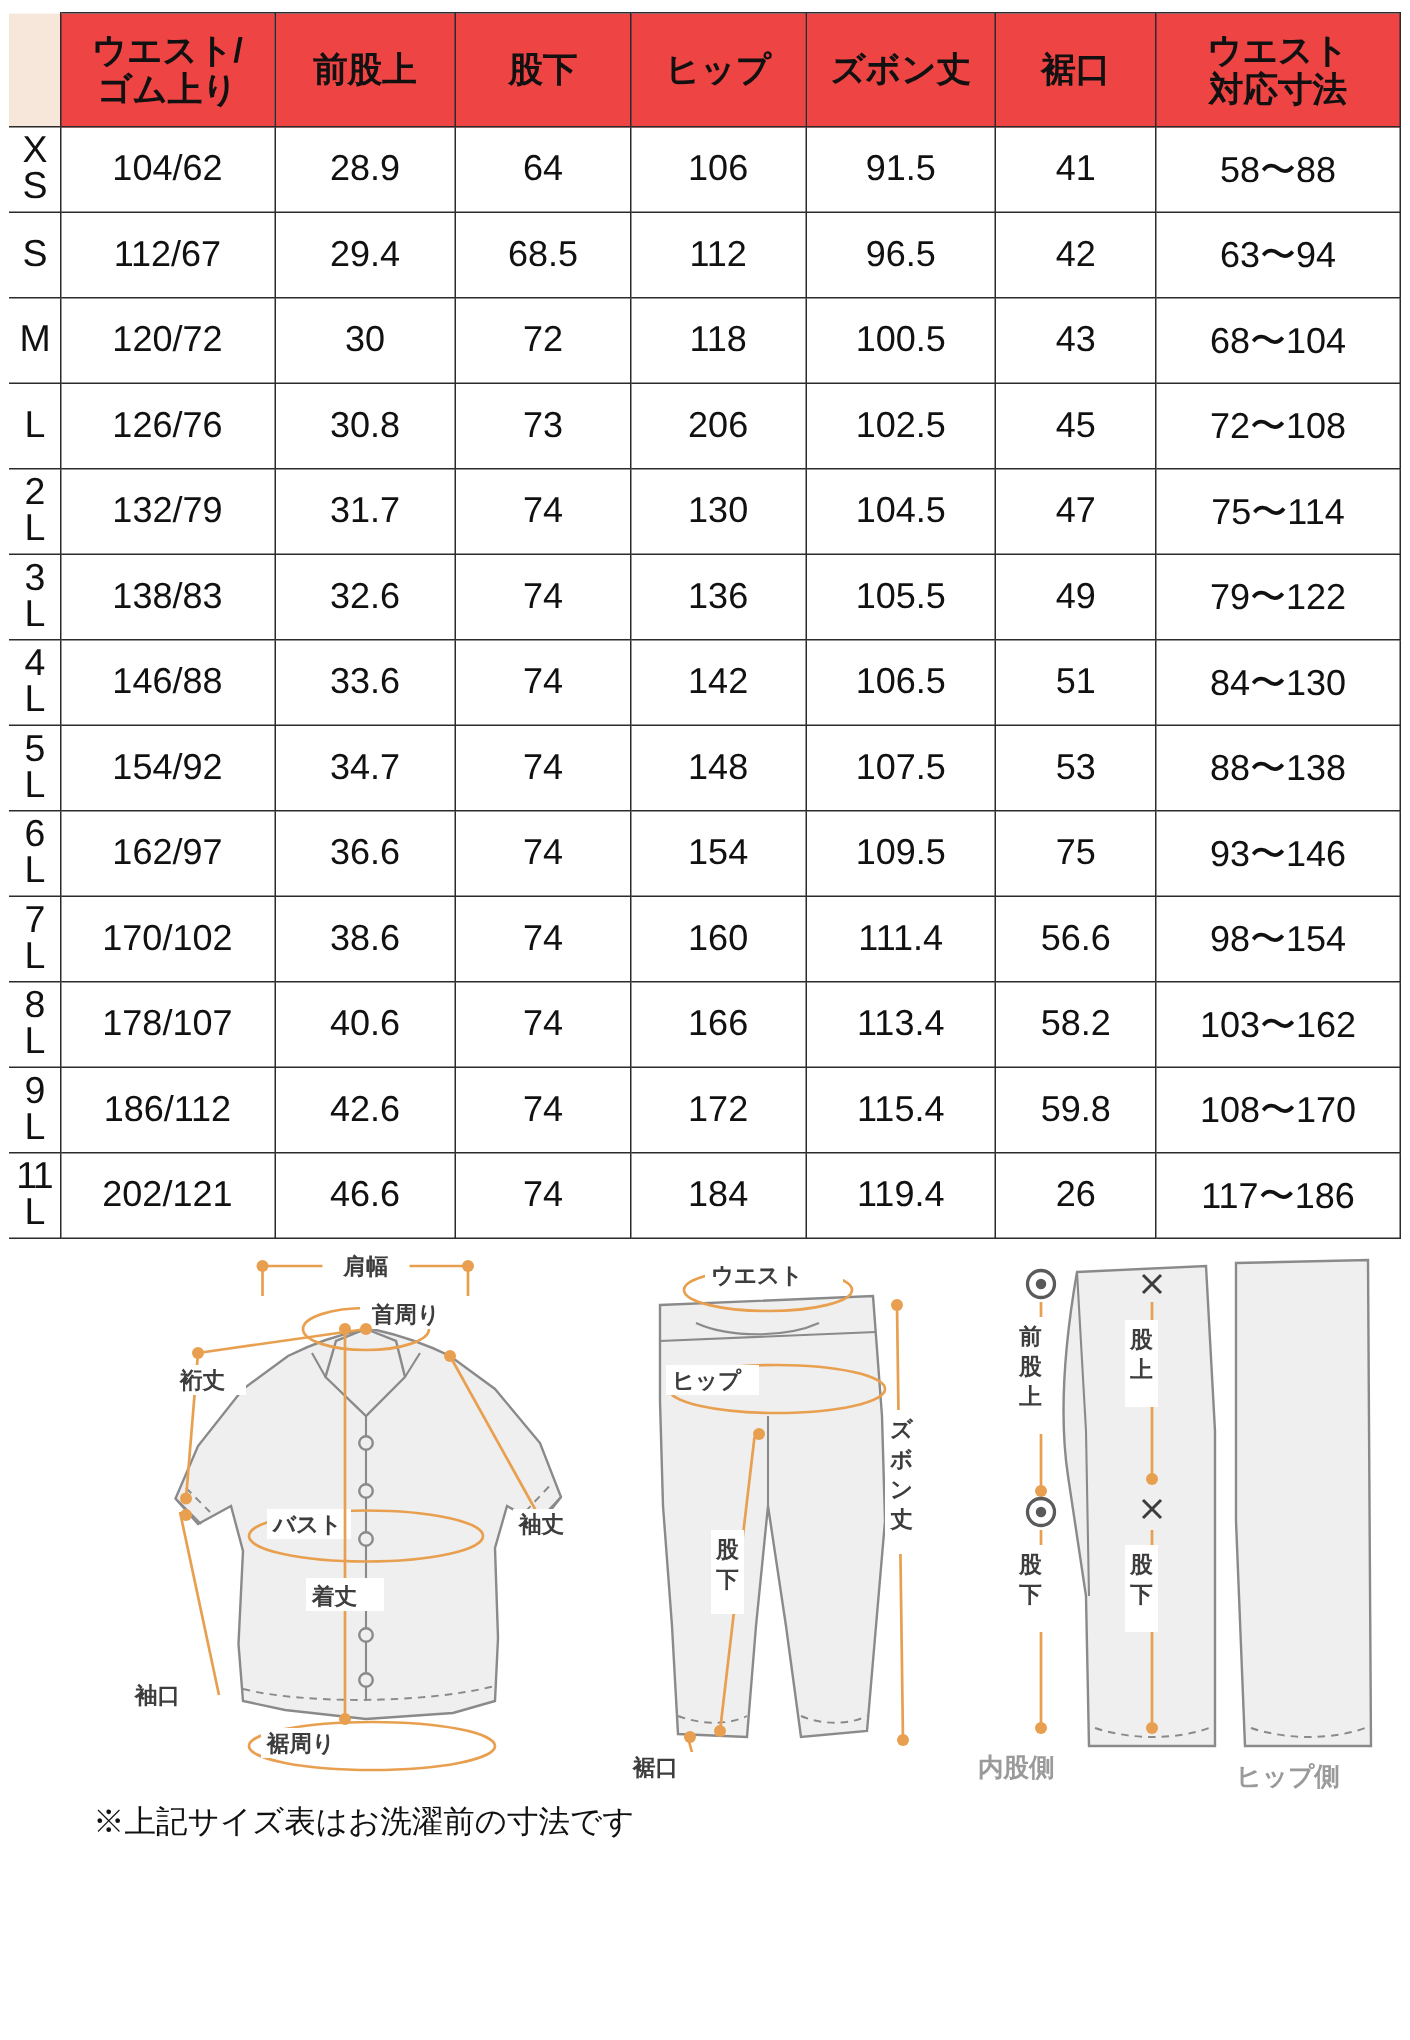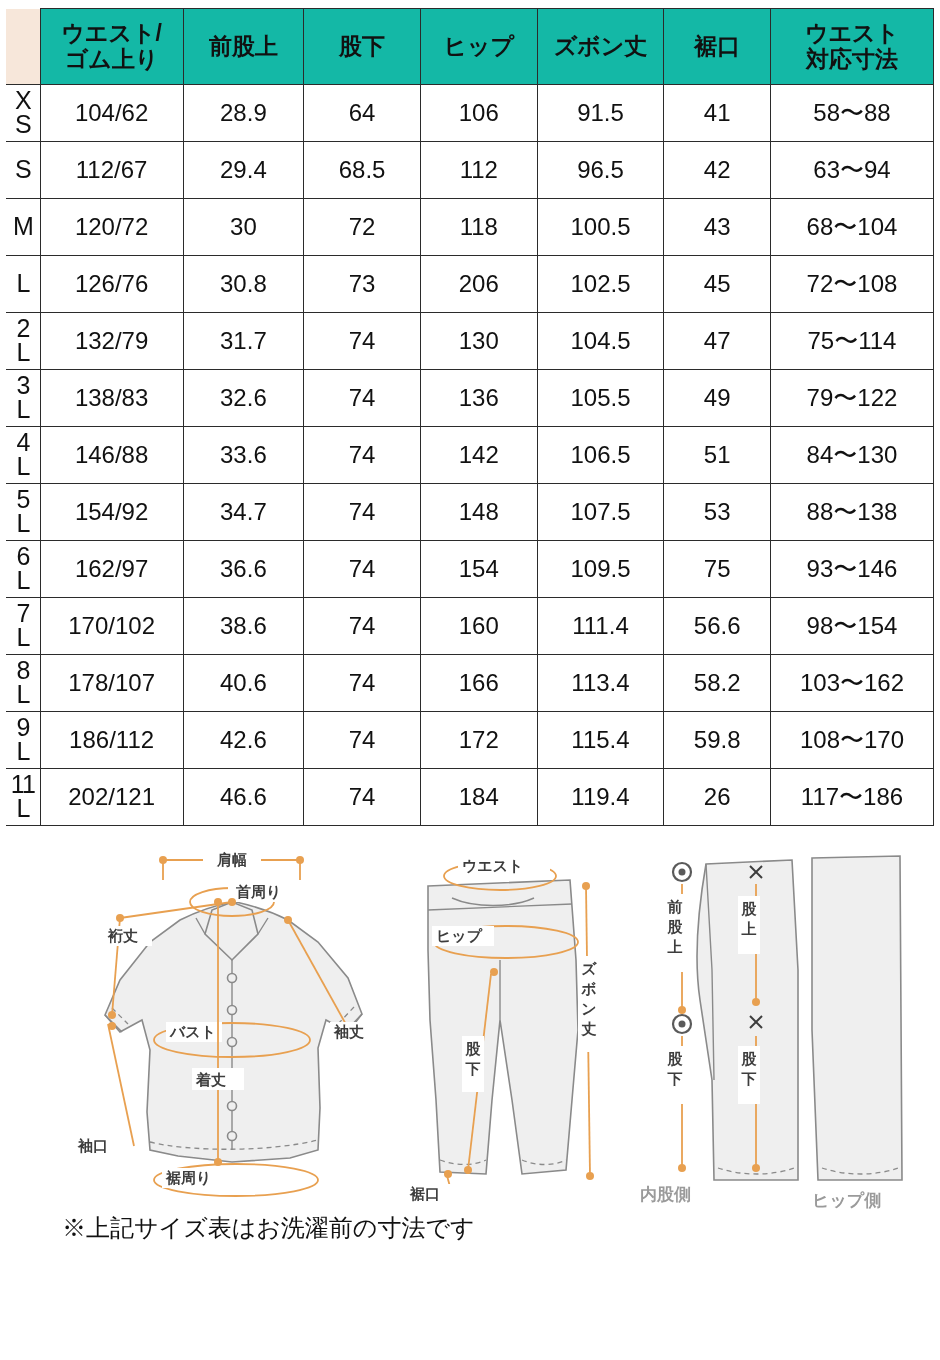--- a/index.html
+++ b/index.html
@@ -28,21 +28,21 @@
   table.size-table td {
     border: 1px solid #2b2b2b;
     text-align: center;
     vertical-align: middle;
     color: #111;
     font-size: 24px;
     padding: 0;
     height: 57px;
   }
   table.size-table thead th {
-    background: #14b8a6;
+    background: #ef4444;
     font-size: 23px;
     font-weight: bold;
     line-height: 1.12;
     height: 76px;
   }
   table.size-table thead th.corner {
     background: #f7e7da;
     border-left: none;
     border-top: none;
   }
@@ -61,29 +61,30 @@
   col.c-hip   { width: 116px; }
   col.c-len   { width: 126px; }
   col.c-hem   { width: 106px; }
   col.c-corr  { width: 162px; }
 
   
   .figures {
     position: relative;
     width: 940px;
     height: 400px;
-    margin-top: 24px;
+    margin-top: 8px;
+    padding-left: 12px;
   }
   .figures svg { display: block; }
 
   .note {
     position: absolute;
     left: 62px;
     bottom: 6px;
-    font-size: 24px;
+    font-size: 21px;
     color: #111;
     font-family: "Liberation Sans", sans-serif;
   }
   .measure-label {
     font-size: 15px;
     fill: #3d3d3d;
     font-family: "Liberation Sans", sans-serif;
     font-weight: bold;
   }
   .measure-label.gray {

